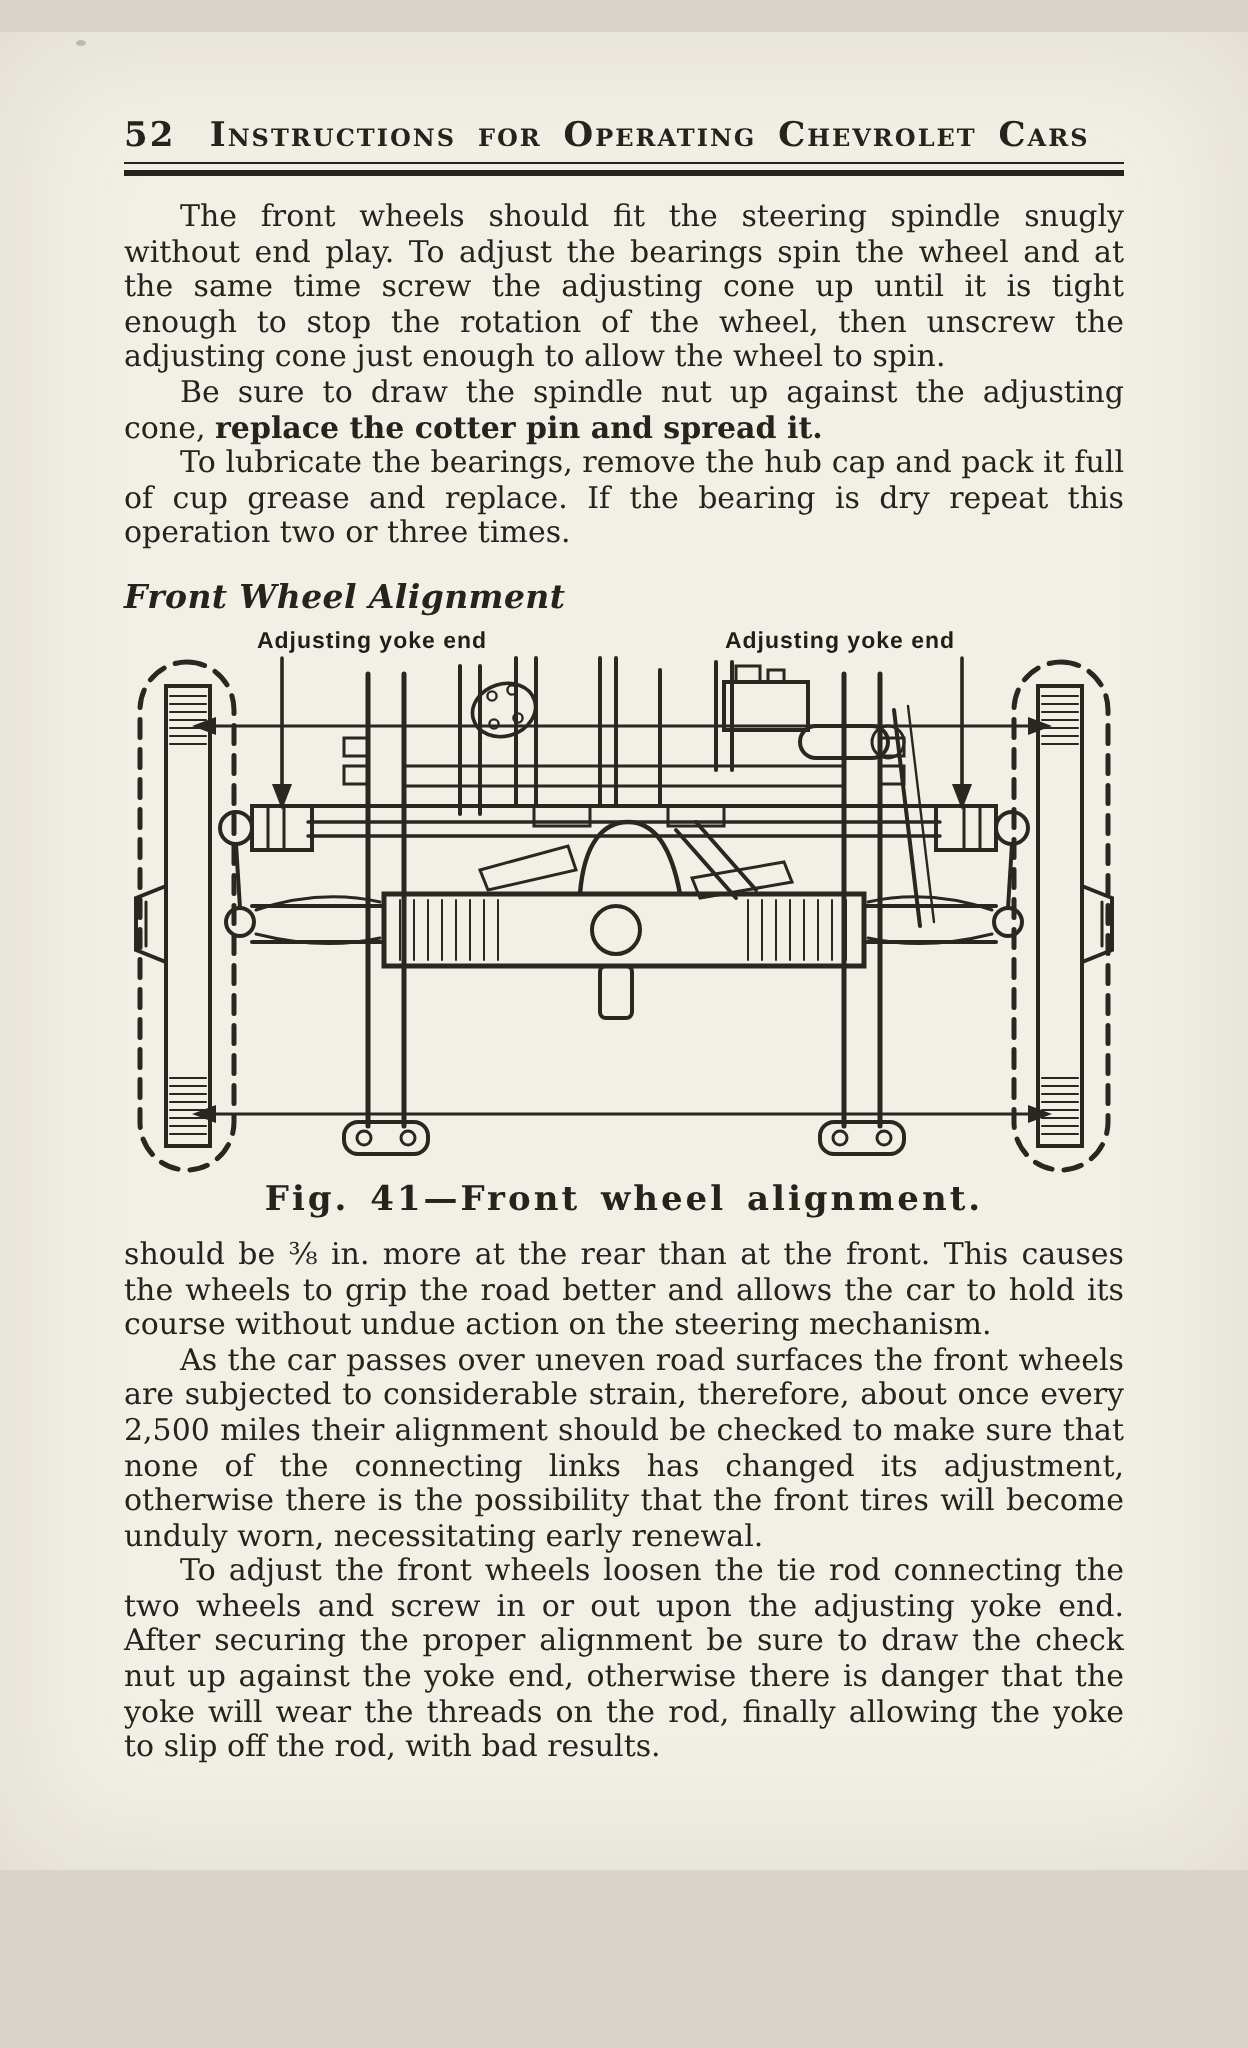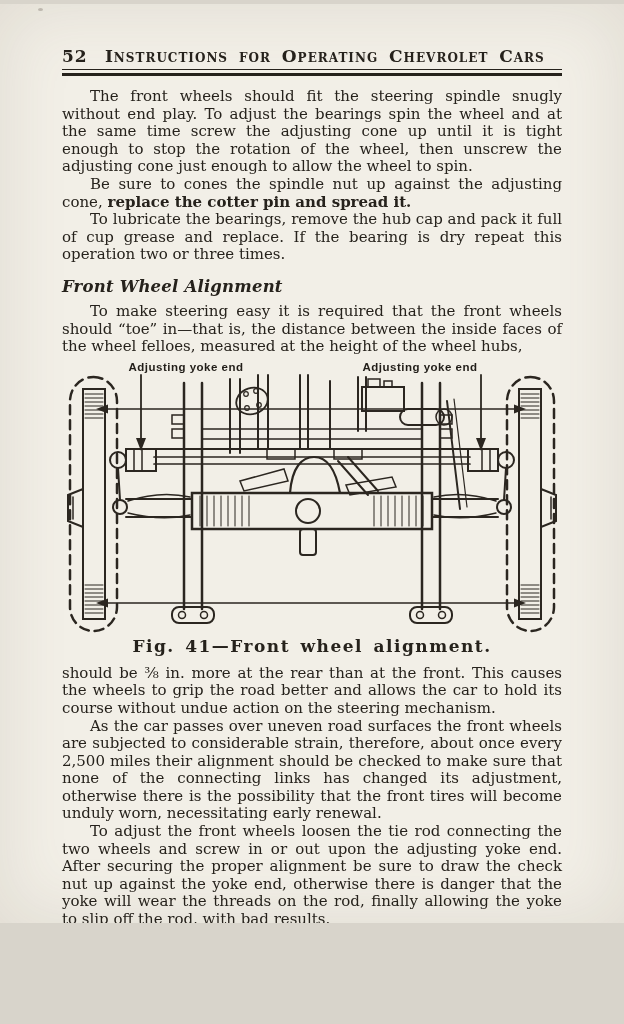--- a/index.html
+++ b/index.html
@@ -1,20 +1,20 @@
 <!DOCTYPE html>
 <html><head>
 <meta charset="utf-8">
 <style>
   html,body { margin:0; padding:0; }
   body { background:#d8d4cb; }
   .page {
     position:relative;
     width:624px; height:919px;
-    margin:4px auto;
+    margin:16px auto;
     background:#f2efe7;
     color:#26221c;
     font-family:"DejaVu Serif","Liberation Serif",serif;
     overflow:hidden;
     box-shadow: inset 0 0 70px rgba(110,100,80,0.14);
   }
   .content {
     position:absolute; left:62px; top:42px; width:500px;
   }
   .running-head {
@@ -83,26 +83,25 @@
 
   <div class="content">
 
     <div class="running-head">
       <span class="page-num">52</span>
       <span class="running-title">Instructions for Operating Chevrolet Cars</span>
     </div>
     <div class="head-rule"></div>
 
     <p class="para">The front wheels should fit the steering spindle snugly without end play. To adjust the bearings spin the wheel and at the same time screw the adjusting cone up until it is tight enough to stop the rotation of the wheel, then unscrew the adjusting cone just enough to allow the wheel to spin.</p>
-    <p class="para"><span>Be sure to cones the spindle nut up against the adjusting cone, </span><span class="bold-phrase">replace the cotter pin and spread it.</span></p>
+    <p class="para"><span>Be sure to draw the spindle nut up against the adjusting cone, </span><span class="bold-phrase">replace the cotter pin and spread it.</span></p>
     <p class="para">To lubricate the bearings, remove the hub cap and pack it full of cup grease and replace. If the bearing is dry repeat this operation two or three times.</p>
 
     <h2 class="section-heading">Front Wheel Alignment</h2>
 
-    <p class="para">To make steering easy it is required that the front wheels should “toe” in—that is, the distance between the inside faces of the wheel felloes, measured at the height of the wheel hubs,</p>
 
     <figure class="figure">
       <div class="fig-label fig-label-left">Adjusting yoke end</div>
       <div class="fig-label fig-label-right">Adjusting yoke end</div>
 
       <svg class="axle-drawing" width="500" height="272" viewBox="0 0 500 272">
 
         <g>
           <rect x="8" y="16" width="47" height="254" rx="24" stroke-width="2.5" stroke-dasharray="9 6"></rect>
         </g>

